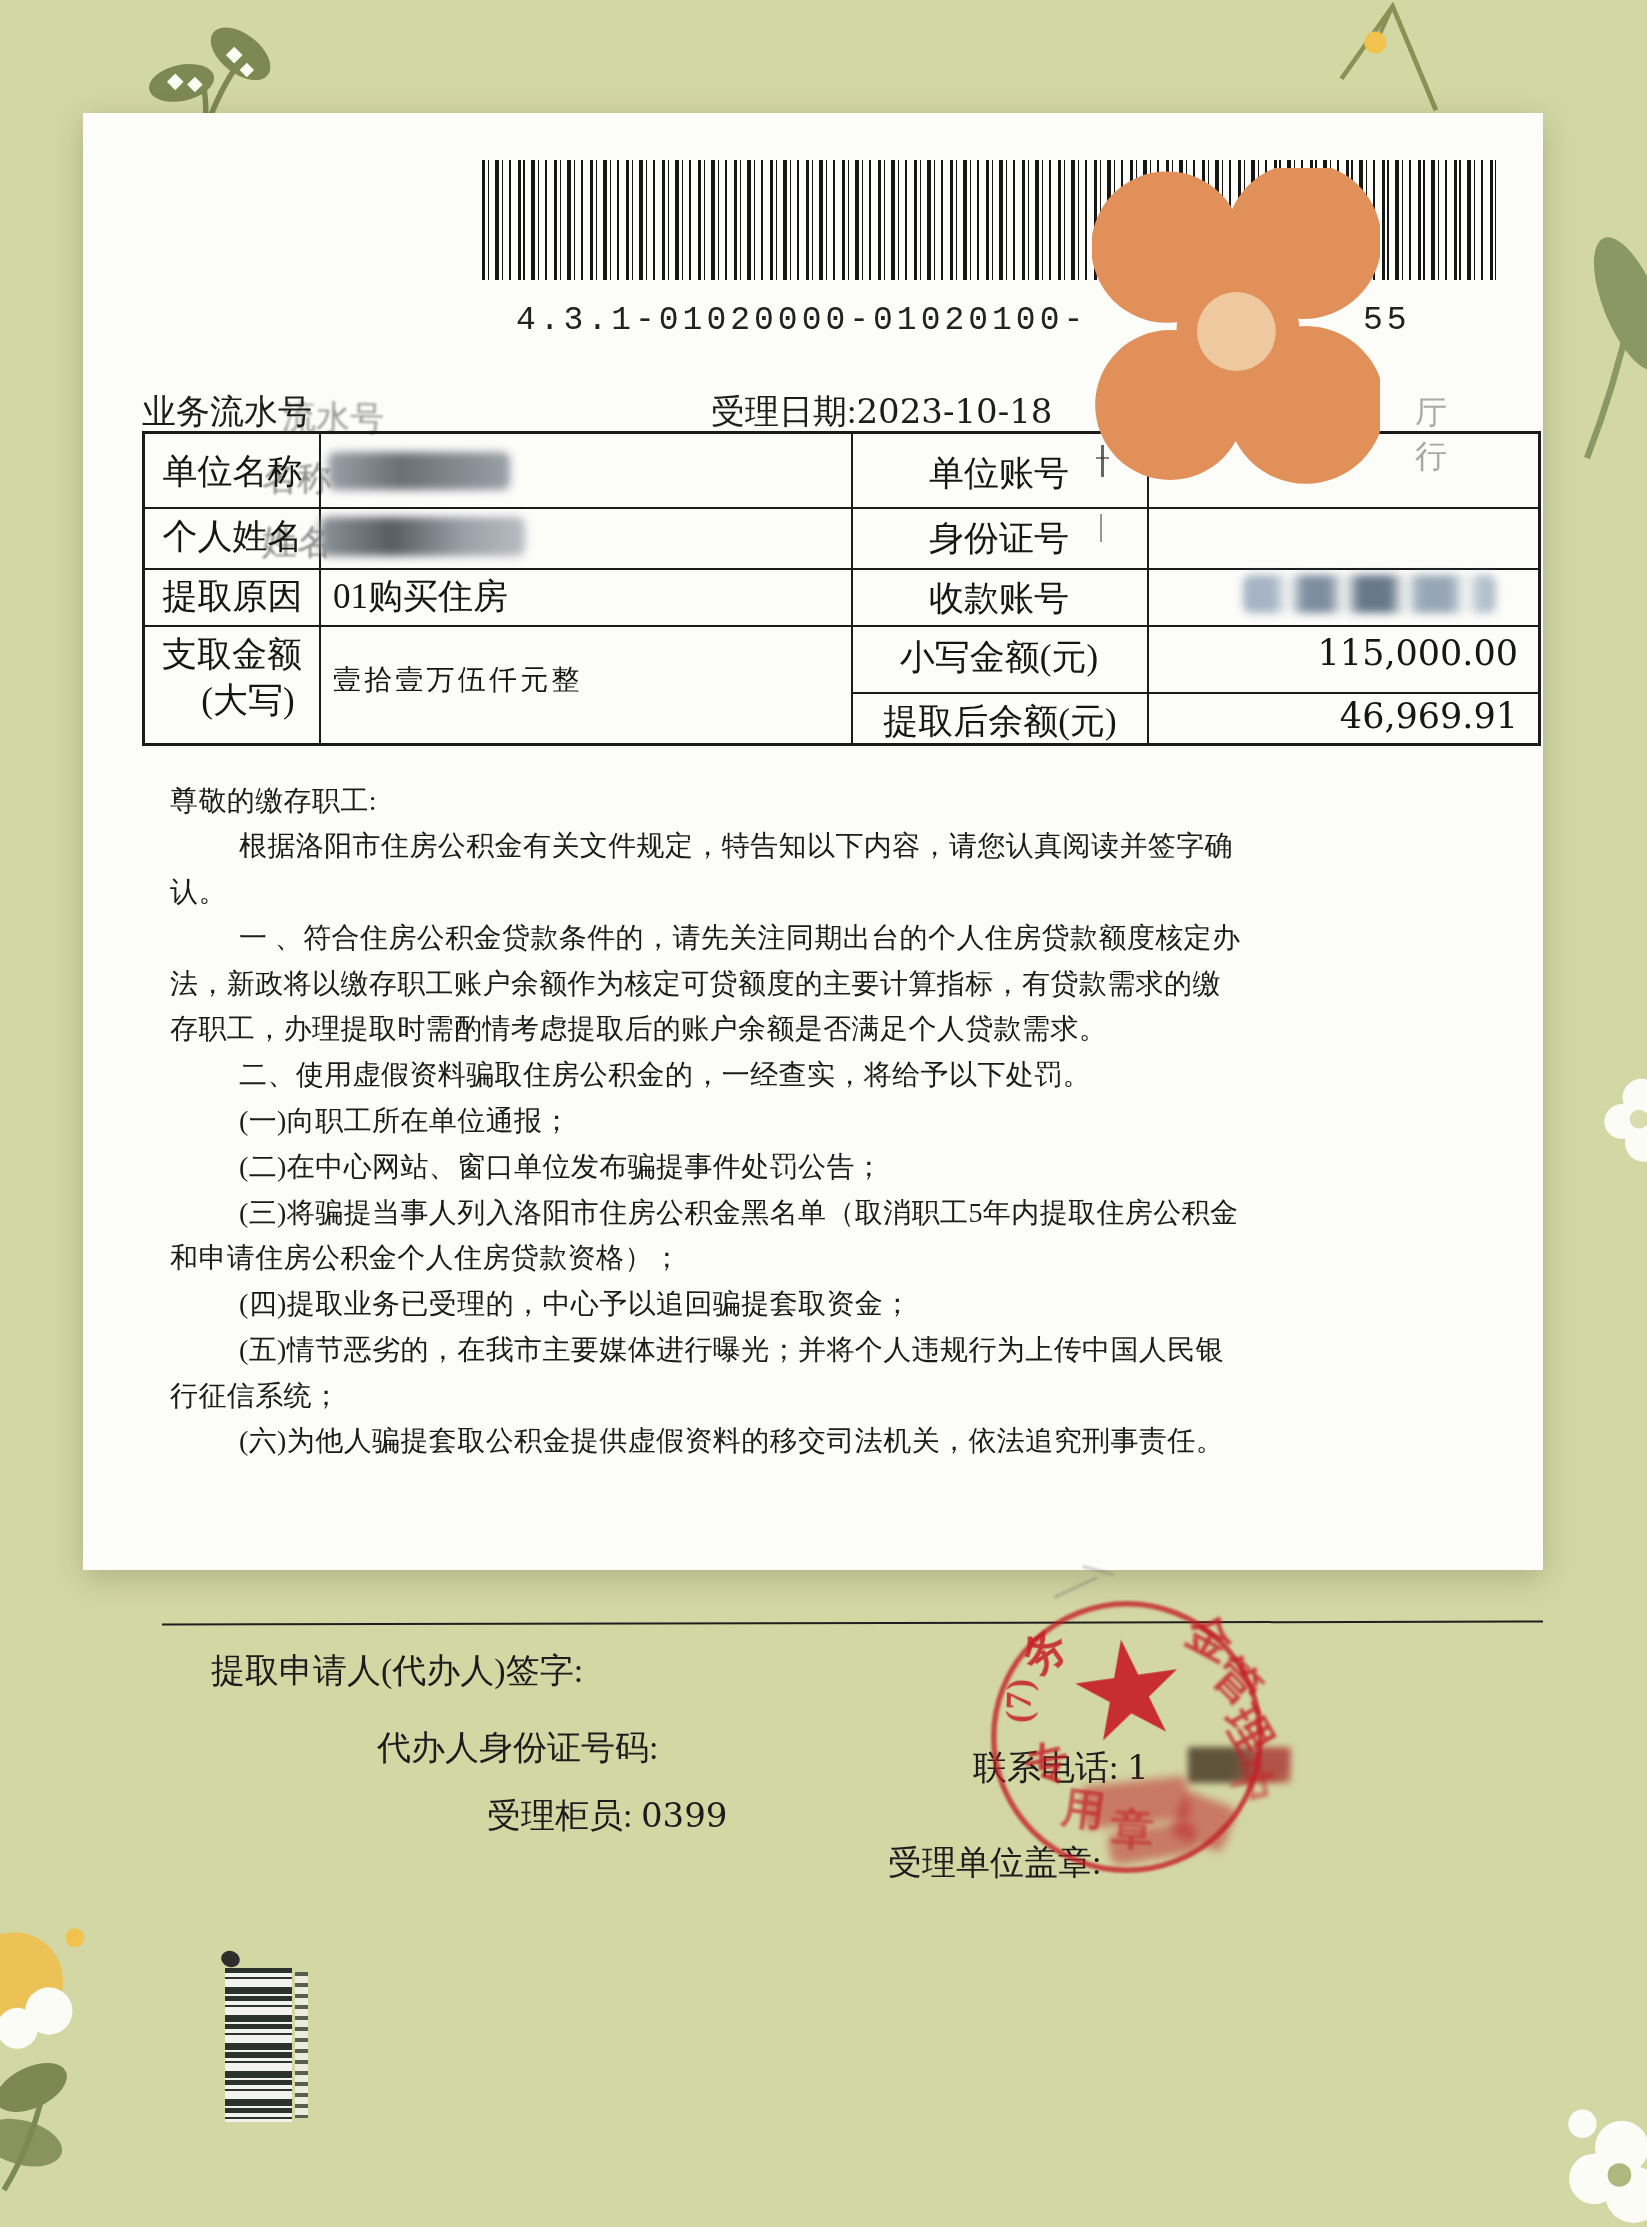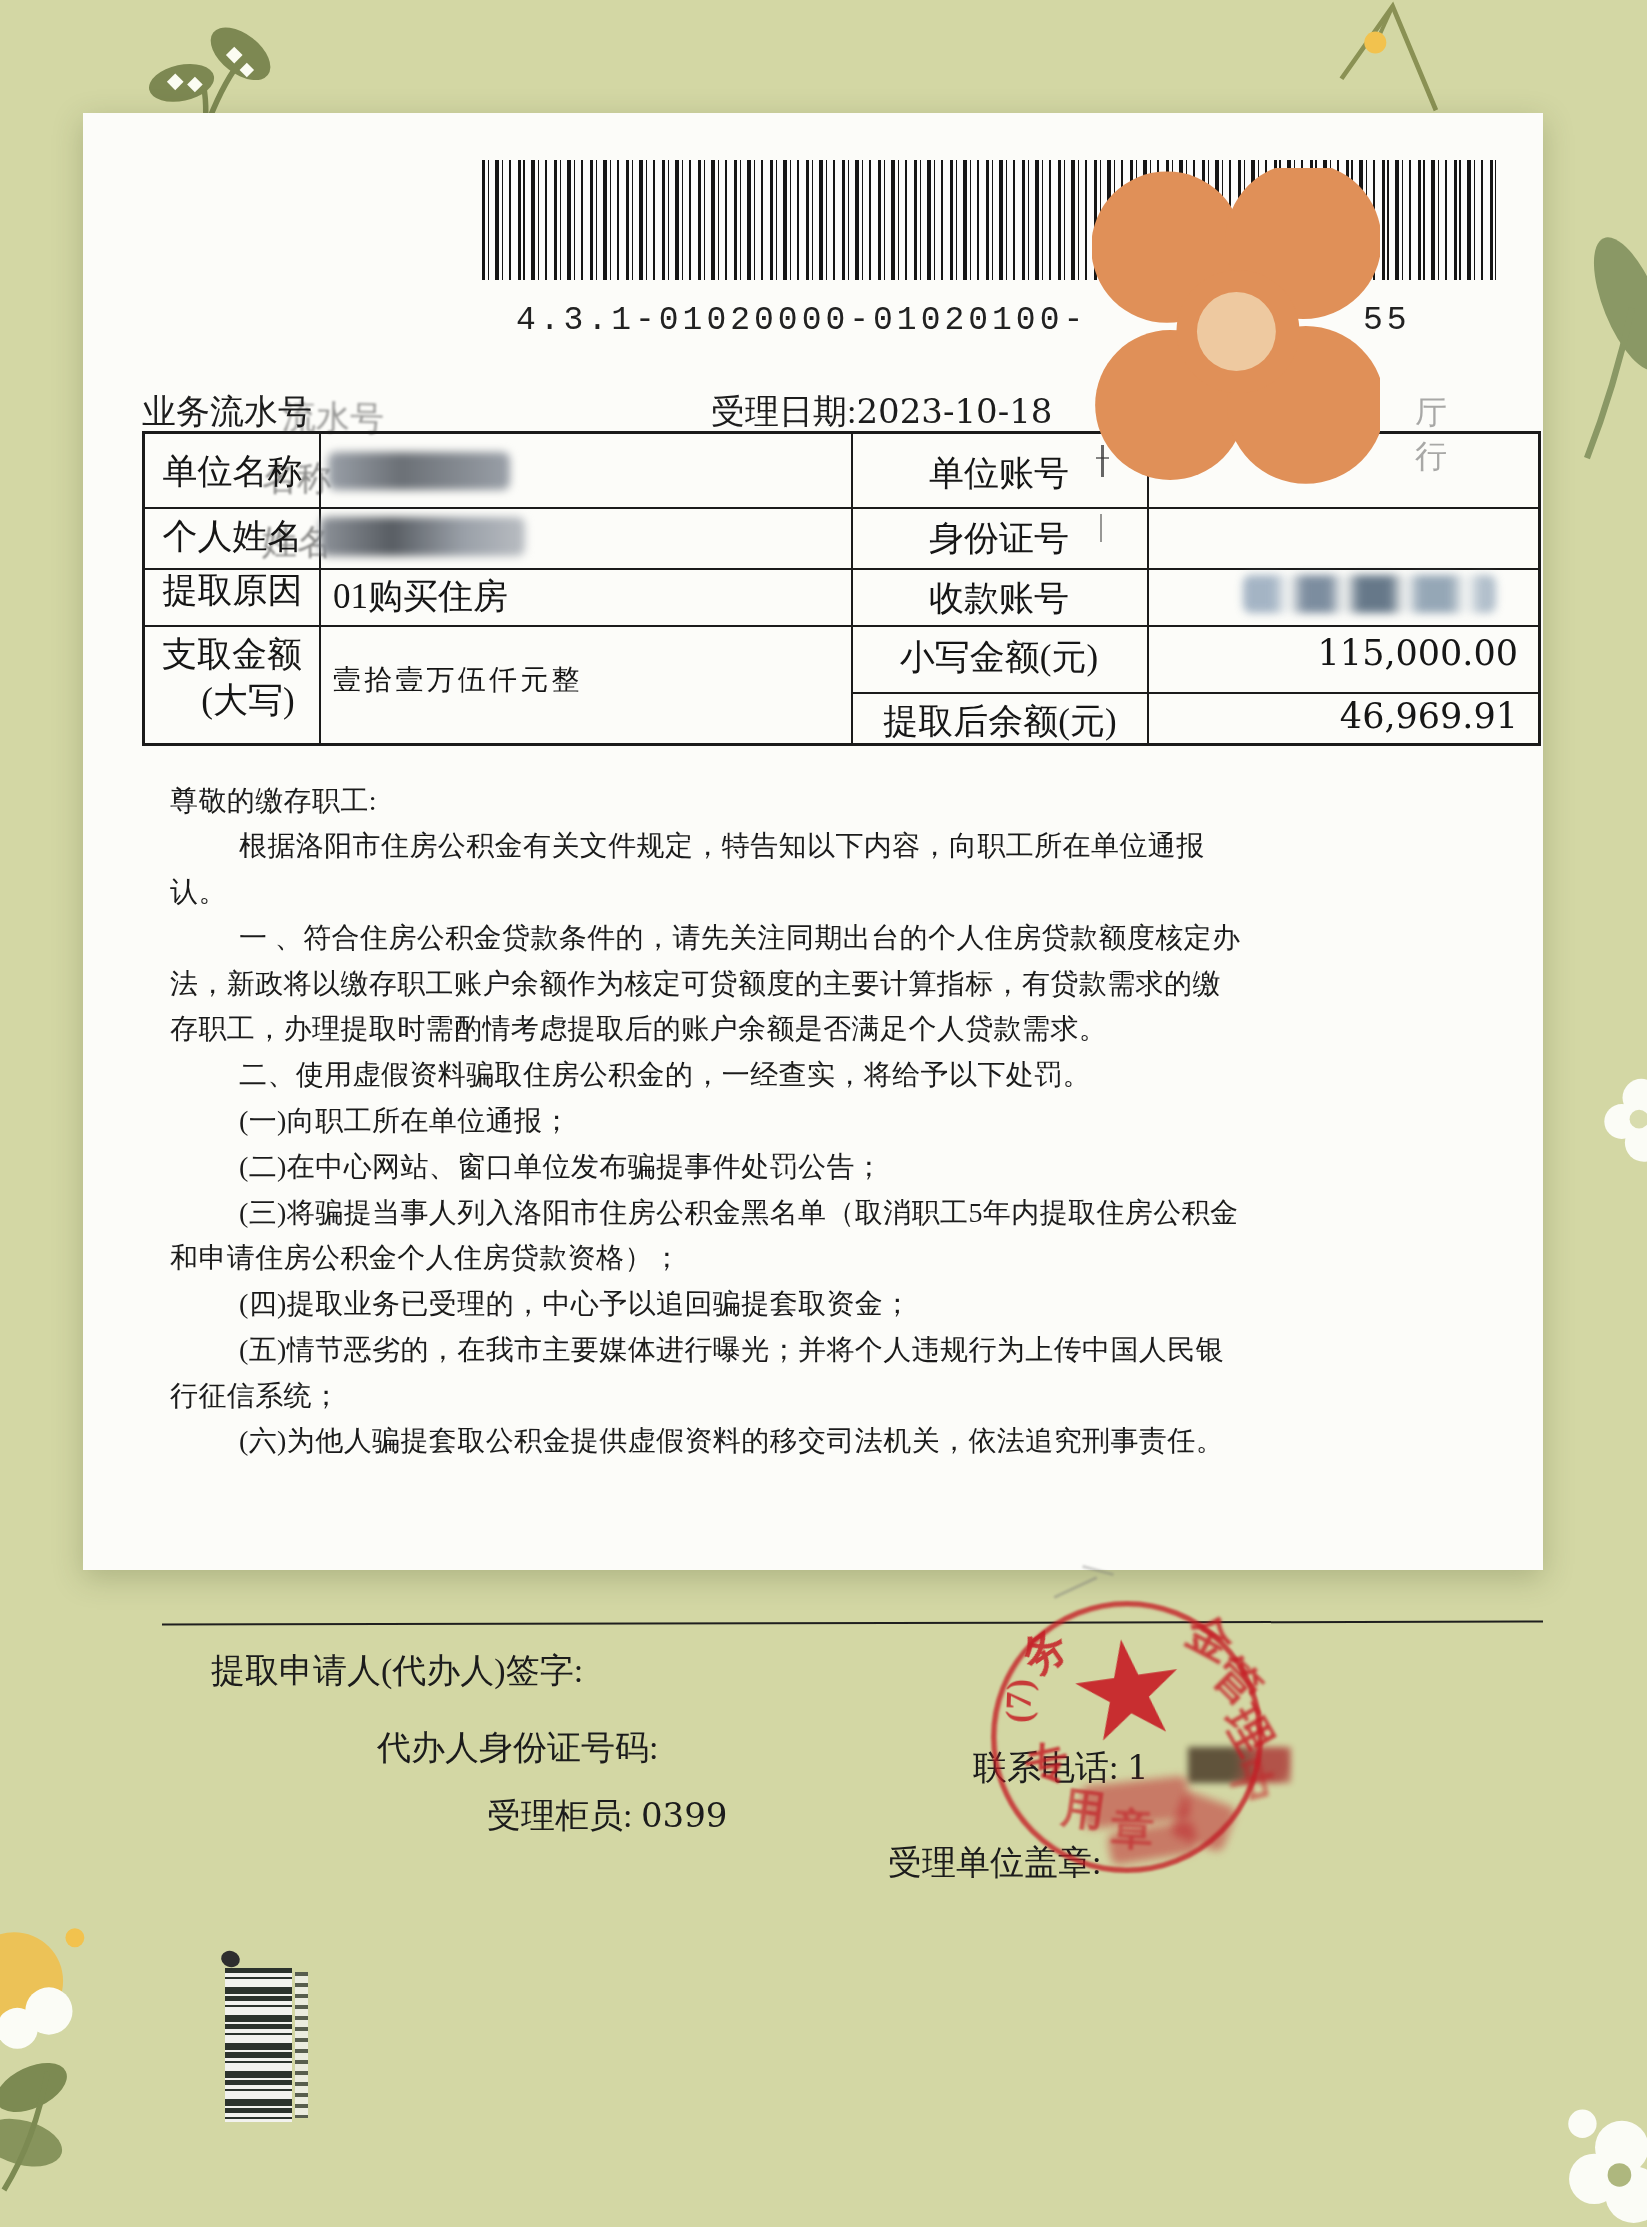--- a/index.html
+++ b/index.html
@@ -160,21 +160,21 @@
     <div class="hline" id="h4"></div>
 
     <div class="cell" style="left:17.4px;top:14px;">单位名称</div>
     <div class="cell ghost" style="left:117px;top:20.5px;">名称</div>
     <div class="cell clabel2" style="top:16px;">单位账号</div>
 
     <div class="cell" style="left:17.4px;top:79px;">个人姓名</div>
     <div class="cell ghost" style="left:117px;top:85px;">姓名</div>
     <div class="cell clabel2" style="top:81px;">身份证号</div>
 
-    <div class="cell" style="left:17.4px;top:133px;">提取原因</div>
+    <div class="cell" style="left:17.4px;top:139px;">提取原因</div>
     <div class="cell" style="left:188px;top:139px;">01购买住房</div>
     <div class="cell clabel2" style="top:141px;">收款账号</div>
 
     <div class="cell" style="left:0;top:197px;width:174px;text-align:center;">支取金额</div>
     <div class="cell" style="left:16px;top:243px;width:174px;text-align:center;">(大写)</div>
     <div class="cell" style="left:188px;top:227px;font-size:28px;letter-spacing:3.2px;">壹拾壹万伍仟元整</div>
     <div class="cell clabel2" style="top:200px;">小写金额(元)</div>
     <div class="cell num" style="left:1010px;top:199px;width:363px;text-align:right;">115,000.00</div>
     <div class="cell clabel2" style="top:264px;left:693px;width:324px;">提取后余额(元)</div>
     <div class="cell num" style="left:1010px;top:262px;width:363px;text-align:right;">46,969.91</div>
@@ -182,21 +182,21 @@
 
   <div id="sm-unit" class="smudge"></div>
   <div id="sm-name" class="smudge"></div>
   <div id="sm-recv" class="smudge"></div>
   <div id="tick1" class="abs"></div>
   <div id="tick1b" class="abs"></div>
   <div id="tick2" class="abs"></div>
 
   <div>
     <div class="bline" style="top:669px;">尊敬的缴存职工:</div>
-    <div class="bline ind" style="top:714px;">根据洛阳市住房公积金有关文件规定，特告知以下内容，向职工所在单位通报</div>
+    <div class="bline ind" style="top:714px;">根据洛阳市住房公积金有关文件规定，特告知以下内容，请您认真阅读并签字确</div>
     <div class="bline" style="top:760px;">认。</div>
     <div class="bline ind" style="top:806px;">一 、符合住房公积金贷款条件的，请先关注同期出台的个人住房贷款额度核定办</div>
     <div class="bline" style="top:852px;">法，新政将以缴存职工账户余额作为核定可贷额度的主要计算指标，有贷款需求的缴</div>
     <div class="bline" style="top:897px;">存职工，办理提取时需酌情考虑提取后的账户余额是否满足个人贷款需求。</div>
     <div class="bline ind" style="top:943px;">二、使用虚假资料骗取住房公积金的，一经查实，将给予以下处罚。</div>
     <div class="bline ind" style="top:989px;">(一)向职工所在单位通报；</div>
     <div class="bline ind" style="top:1035px;">(二)在中心网站、窗口单位发布骗提事件处罚公告；</div>
     <div class="bline ind" style="top:1081px;">(三)将骗提当事人列入洛阳市住房公积金黑名单（取消职工5年内提取住房公积金</div>
     <div class="bline" style="top:1126px;">和申请住房公积金个人住房贷款资格）；</div>
     <div class="bline ind" style="top:1172px;">(四)提取业务已受理的，中心予以追回骗提套取资金；</div>

